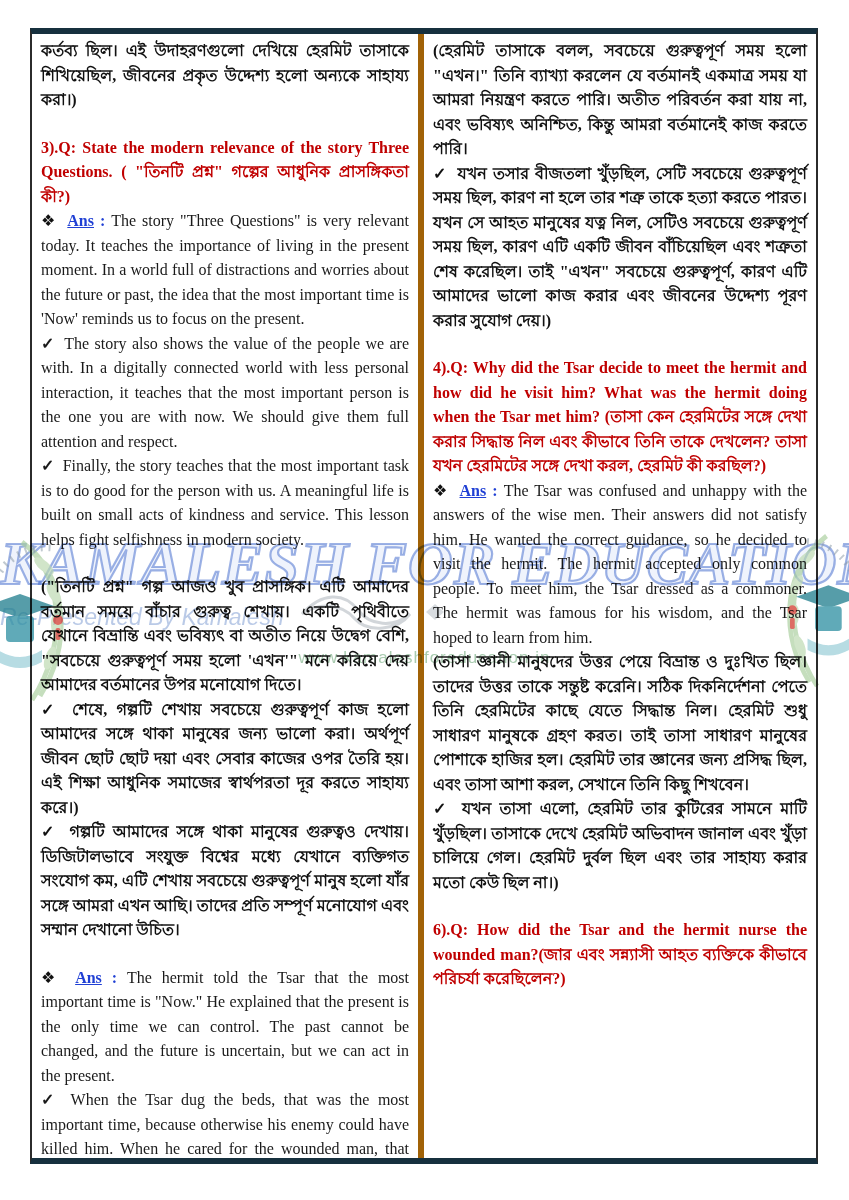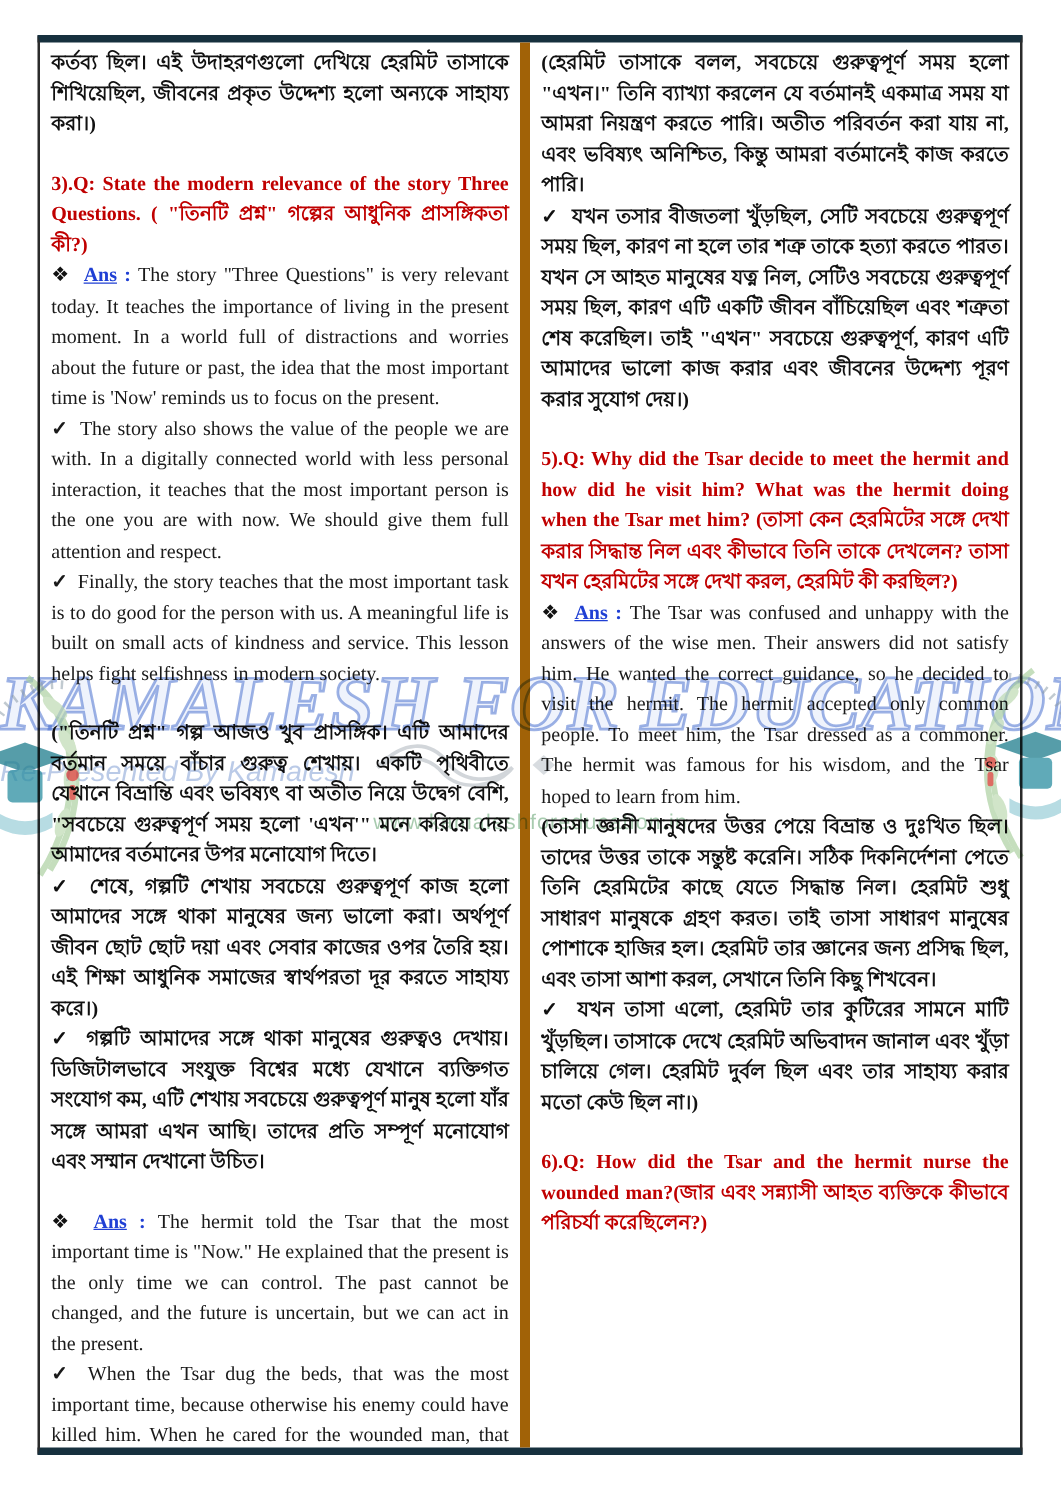--- a/index.html
+++ b/index.html
@@ -13,21 +13,21 @@
     position:absolute; left:30px; top:28px; width:788px; height:1136px;
     border-left:2px solid #2b2b2b; border-right:2px solid #2b2b2b;
     border-top:6px solid #16303e; border-bottom:6px solid #16303e;
     display:flex; box-sizing:border-box; background:transparent;
   }
   .col {
     flex:1 1 50%; padding:5px 9px 4px 9px; box-sizing:border-box;
     text-align:justify; font-size:16px; line-height:24.5px;
     position:relative; z-index:2; overflow:hidden;
   }
-  .col-left { border-right:8px solid #a16207; }
+  .col-left { border-right:6px solid #a16207; }
   .col p { margin:0; }
   .gap { height:23px; }
   .question { color:#c00000; font-weight:bold; }
   .bn { font-weight:bold; color:#111; }
   .tick { font-weight:bold; padding-right:3px; }
   .ans-bullet { color:#111; padding-right:4px; }
   .ans-label { color:#1f3fd4; font-weight:bold; text-decoration:underline; }
   .ans-colon { color:#1f3fd4; font-weight:bold; }
   
   .watermark {
@@ -75,21 +75,21 @@
         <p class="bn check"><span class="tick">✓ </span><span class="check-text">শেষে, গল্পটি শেখায় সবচেয়ে গুরুত্বপূর্ণ কাজ হলো আমাদের সঙ্গে থাকা মানুষের জন্য ভালো করা। অর্থপূর্ণ জীবন ছোট ছোট দয়া এবং সেবার কাজের ওপর তৈরি হয়। এই শিক্ষা আধুনিক সমাজের স্বার্থপরতা দূর করতে সাহায্য করে।)</span></p>
         <p class="bn check"><span class="tick">✓ </span><span class="check-text">গল্পটি আমাদের সঙ্গে থাকা মানুষের গুরুত্বও দেখায়। ডিজিটালভাবে সংযুক্ত বিশ্বের মধ্যে যেখানে ব্যক্তিগত সংযোগ কম, এটি শেখায় সবচেয়ে গুরুত্বপূর্ণ মানুষ হলো যাঁর সঙ্গে আমরা এখন আছি। তাদের প্রতি সম্পূর্ণ মনোযোগ এবং সম্মান দেখানো উচিত।</span></p>
         <div class="gap"></div>
         <p class="ans"><span class="ans-bullet">❖ </span><span class="ans-label">Ans</span><span class="ans-colon"> : </span><span class="ans-text">The hermit told the Tsar that the most important time is "Now." He explained that the present is the only time we can control. The past cannot be changed, and the future is uncertain, but we can act in the present.</span></p>
         <p class="check"><span class="tick">✓ </span><span class="check-text">When the Tsar dug the beds, that was the most important time, because otherwise his enemy could have killed him. When he cared for the wounded man, that moment was also the most important, because it saved a</span></p>
       </div>
     <div class="col col-right" id="col-right">
         <p class="bn">(হেরমিট তাসাকে বলল, সবচেয়ে গুরুত্বপূর্ণ সময় হলো "এখন।" তিনি ব্যাখ্যা করলেন যে বর্তমানই একমাত্র সময় যা আমরা নিয়ন্ত্রণ করতে পারি। অতীত পরিবর্তন করা যায় না, এবং ভবিষ্যৎ অনিশ্চিত, কিন্তু আমরা বর্তমানেই কাজ করতে পারি।</p>
         <p class="bn check"><span class="tick">✓ </span><span class="check-text">যখন তসার বীজতলা খুঁড়ছিল, সেটি সবচেয়ে গুরুত্বপূর্ণ সময় ছিল, কারণ না হলে তার শত্রু তাকে হত্যা করতে পারত। যখন সে আহত মানুষের যত্ন নিল, সেটিও সবচেয়ে গুরুত্বপূর্ণ সময় ছিল, কারণ এটি একটি জীবন বাঁচিয়েছিল এবং শত্রুতা শেষ করেছিল। তাই "এখন" সবচেয়ে গুরুত্বপূর্ণ, কারণ এটি আমাদের ভালো কাজ করার এবং জীবনের উদ্দেশ্য পূরণ করার সুযোগ দেয়।)</span></p>
         <div class="gap"></div>
-        <p class="question">5).Q: Why did the Tsar decide to meet the hermit and how did he visit him? What was the hermit doing when the Tsar met him? (তাসা কেন হেরমিটের সঙ্গে দেখা করার সিদ্ধান্ত নিল এবং কীভাবে তিনি তাকে দেখলেন? তাসা যখন হেরমিটের সঙ্গে দেখা করল, হেরমিট কী করছিল?)</p>
+        <p class="question">4).Q: Why did the Tsar decide to meet the hermit and how did he visit him? What was the hermit doing when the Tsar met him? (তাসা কেন হেরমিটের সঙ্গে দেখা করার সিদ্ধান্ত নিল এবং কীভাবে তিনি তাকে দেখলেন? তাসা যখন হেরমিটের সঙ্গে দেখা করল, হেরমিট কী করছিল?)</p>
         <p class="ans"><span class="ans-bullet">❖ </span><span class="ans-label">Ans</span><span class="ans-colon"> : </span><span class="ans-text">The Tsar was confused and unhappy with the answers of the wise men. Their answers did not satisfy him. He wanted the correct guidance, so he decided to visit the hermit. The hermit accepted only common people. To meet him, the Tsar dressed as a commoner. The hermit was famous for his wisdom, and the Tsar hoped to learn from him.</span></p>
         <p class="bn">(তাসা জ্ঞানী মানুষদের উত্তর পেয়ে বিভ্রান্ত ও দুঃখিত ছিল। তাদের উত্তর তাকে সন্তুষ্ট করেনি। সঠিক দিকনির্দেশনা পেতে তিনি হেরমিটের কাছে যেতে সিদ্ধান্ত নিল। হেরমিট শুধু সাধারণ মানুষকে গ্রহণ করত। তাই তাসা সাধারণ মানুষের পোশাকে হাজির হল। হেরমিট তার জ্ঞানের জন্য প্রসিদ্ধ ছিল, এবং তাসা আশা করল, সেখানে তিনি কিছু শিখবেন।</p>
         <p class="bn check"><span class="tick">✓ </span><span class="check-text">যখন তাসা এলো, হেরমিট তার কুটিরের সামনে মাটি খুঁড়ছিল। তাসাকে দেখে হেরমিট অভিবাদন জানাল এবং খুঁড়া চালিয়ে গেল। হেরমিট দুর্বল ছিল এবং তার সাহায্য করার মতো কেউ ছিল না।)</span></p>
         <div class="gap"></div>
         <p class="question">6).Q: How did the Tsar and the hermit nurse the wounded man?(জার এবং সন্ন্যাসী আহত ব্যক্তিকে কীভাবে পরিচর্যা করেছিলেন?)</p>
       </div>
   </div>
 
   <div class="watermark">
     <div class="wm-big">KAMALESH FOR EDUCATION</div>

